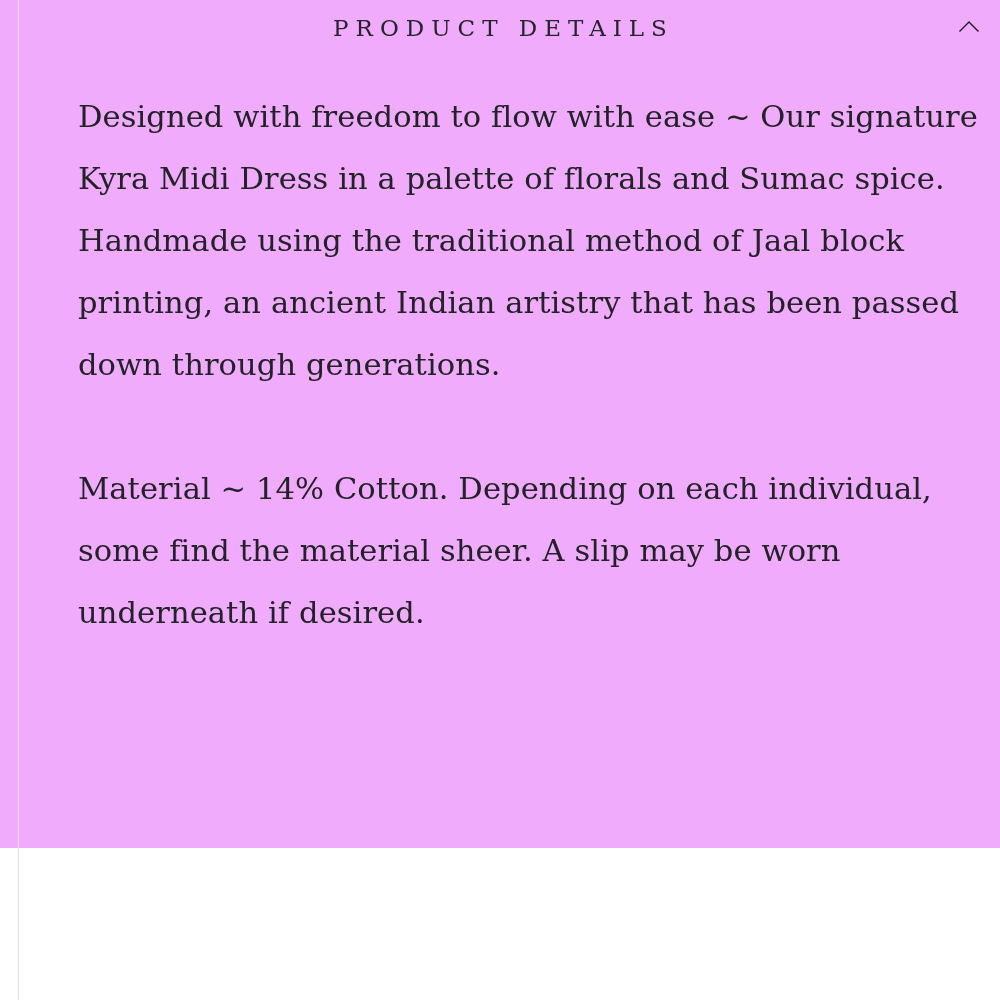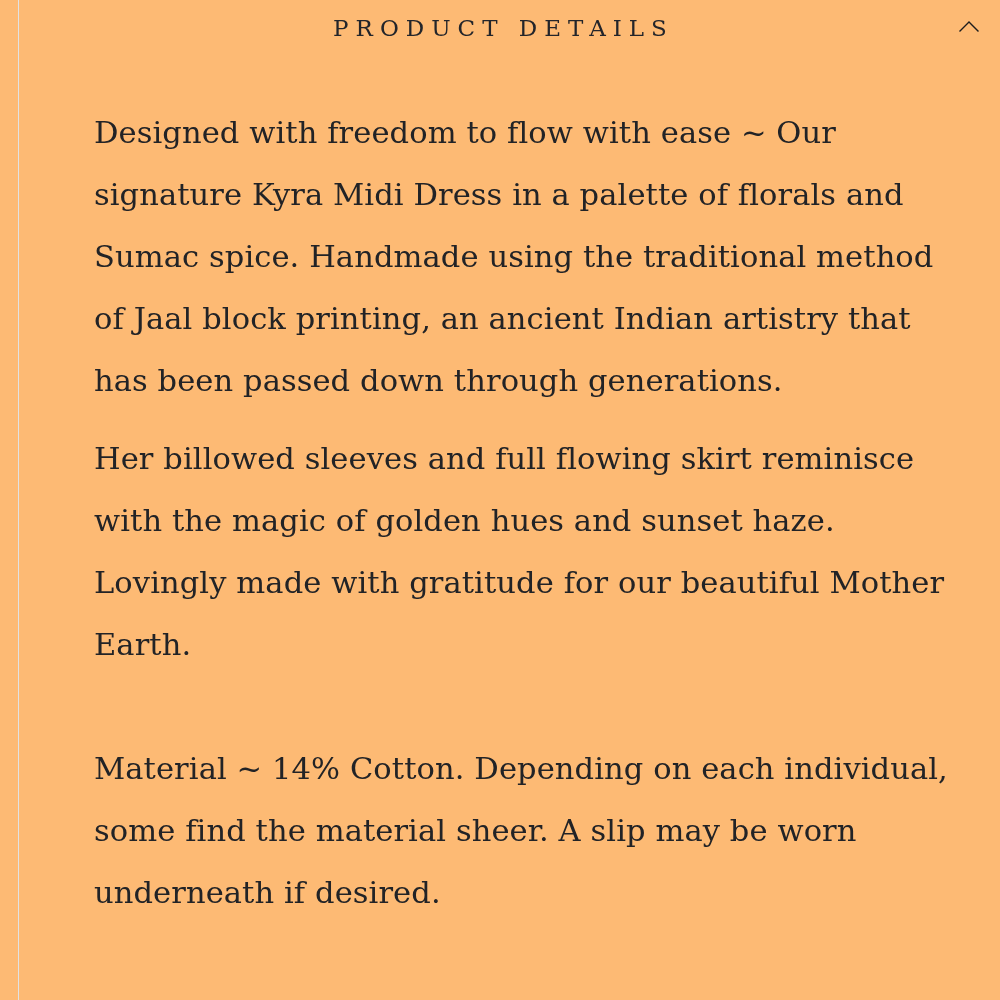--- a/index.html
+++ b/index.html
@@ -11,23 +11,23 @@
     width: 1000px;
     height: 1000px;
     font-family: "DejaVu Serif", serif;
     color: #1d1d1d;
     overflow: hidden;
     position: relative;
   }
   .page {
     position: relative;
     width: 1000px;
-    height: 1000px;
+    height: 848px;
     box-sizing: border-box;
-    background: #fdba74;
+    background: #f0abfc;
   }
   
   .left-rule {
     position: absolute;
     left: 18px;
     top: 0;
     width: 1px;
     height: 1000px;
     background: #e2e2e2;
   }
@@ -70,21 +70,21 @@
     position: absolute;
     left: 78px;
     top: 86px;
     width: 908px;
   }
   .para {
     font-family: "DejaVu Serif", serif;
     font-size: 30.5px;
     line-height: 62px;
     color: #222326;
-    margin: 16px;
+    margin: 0;
     font-weight: 400;
     letter-spacing: 0.1px;
   }
   .para + .para {
     margin-top: 0;
   }
   .para.spaced-top {
     margin-top: 62px;
   }
 </style>
@@ -100,17 +100,16 @@
   </div>
 
   <div class="collapse-toggle">
     <svg class="chevron-up" viewBox="0 0 24 24" aria-hidden="true">
       <path d="M3 16 L12 7 L21 16" fill="none" stroke="#1d1d1d" stroke-width="1.4" stroke-linecap="square"></path>
     </svg>
   </div>
 
   <div class="body-copy">
     <p class="para">Designed with freedom to flow with ease ~ Our signature Kyra Midi Dress in a palette of florals and Sumac spice. Handmade using the traditional method of Jaal block printing, an ancient Indian artistry that has been passed down through generations.</p>
-    <p class="para">Her billowed sleeves and full flowing skirt reminisce with the magic of golden hues and sunset haze. Lovingly made with gratitude for our beautiful Mother Earth.</p>
     <p class="para spaced-top">Material ~ 14% Cotton. Depending on each individual, some find the material sheer. A slip may be worn underneath if desired.</p>
   </div>
 
 </div>
 
 </body></html>

